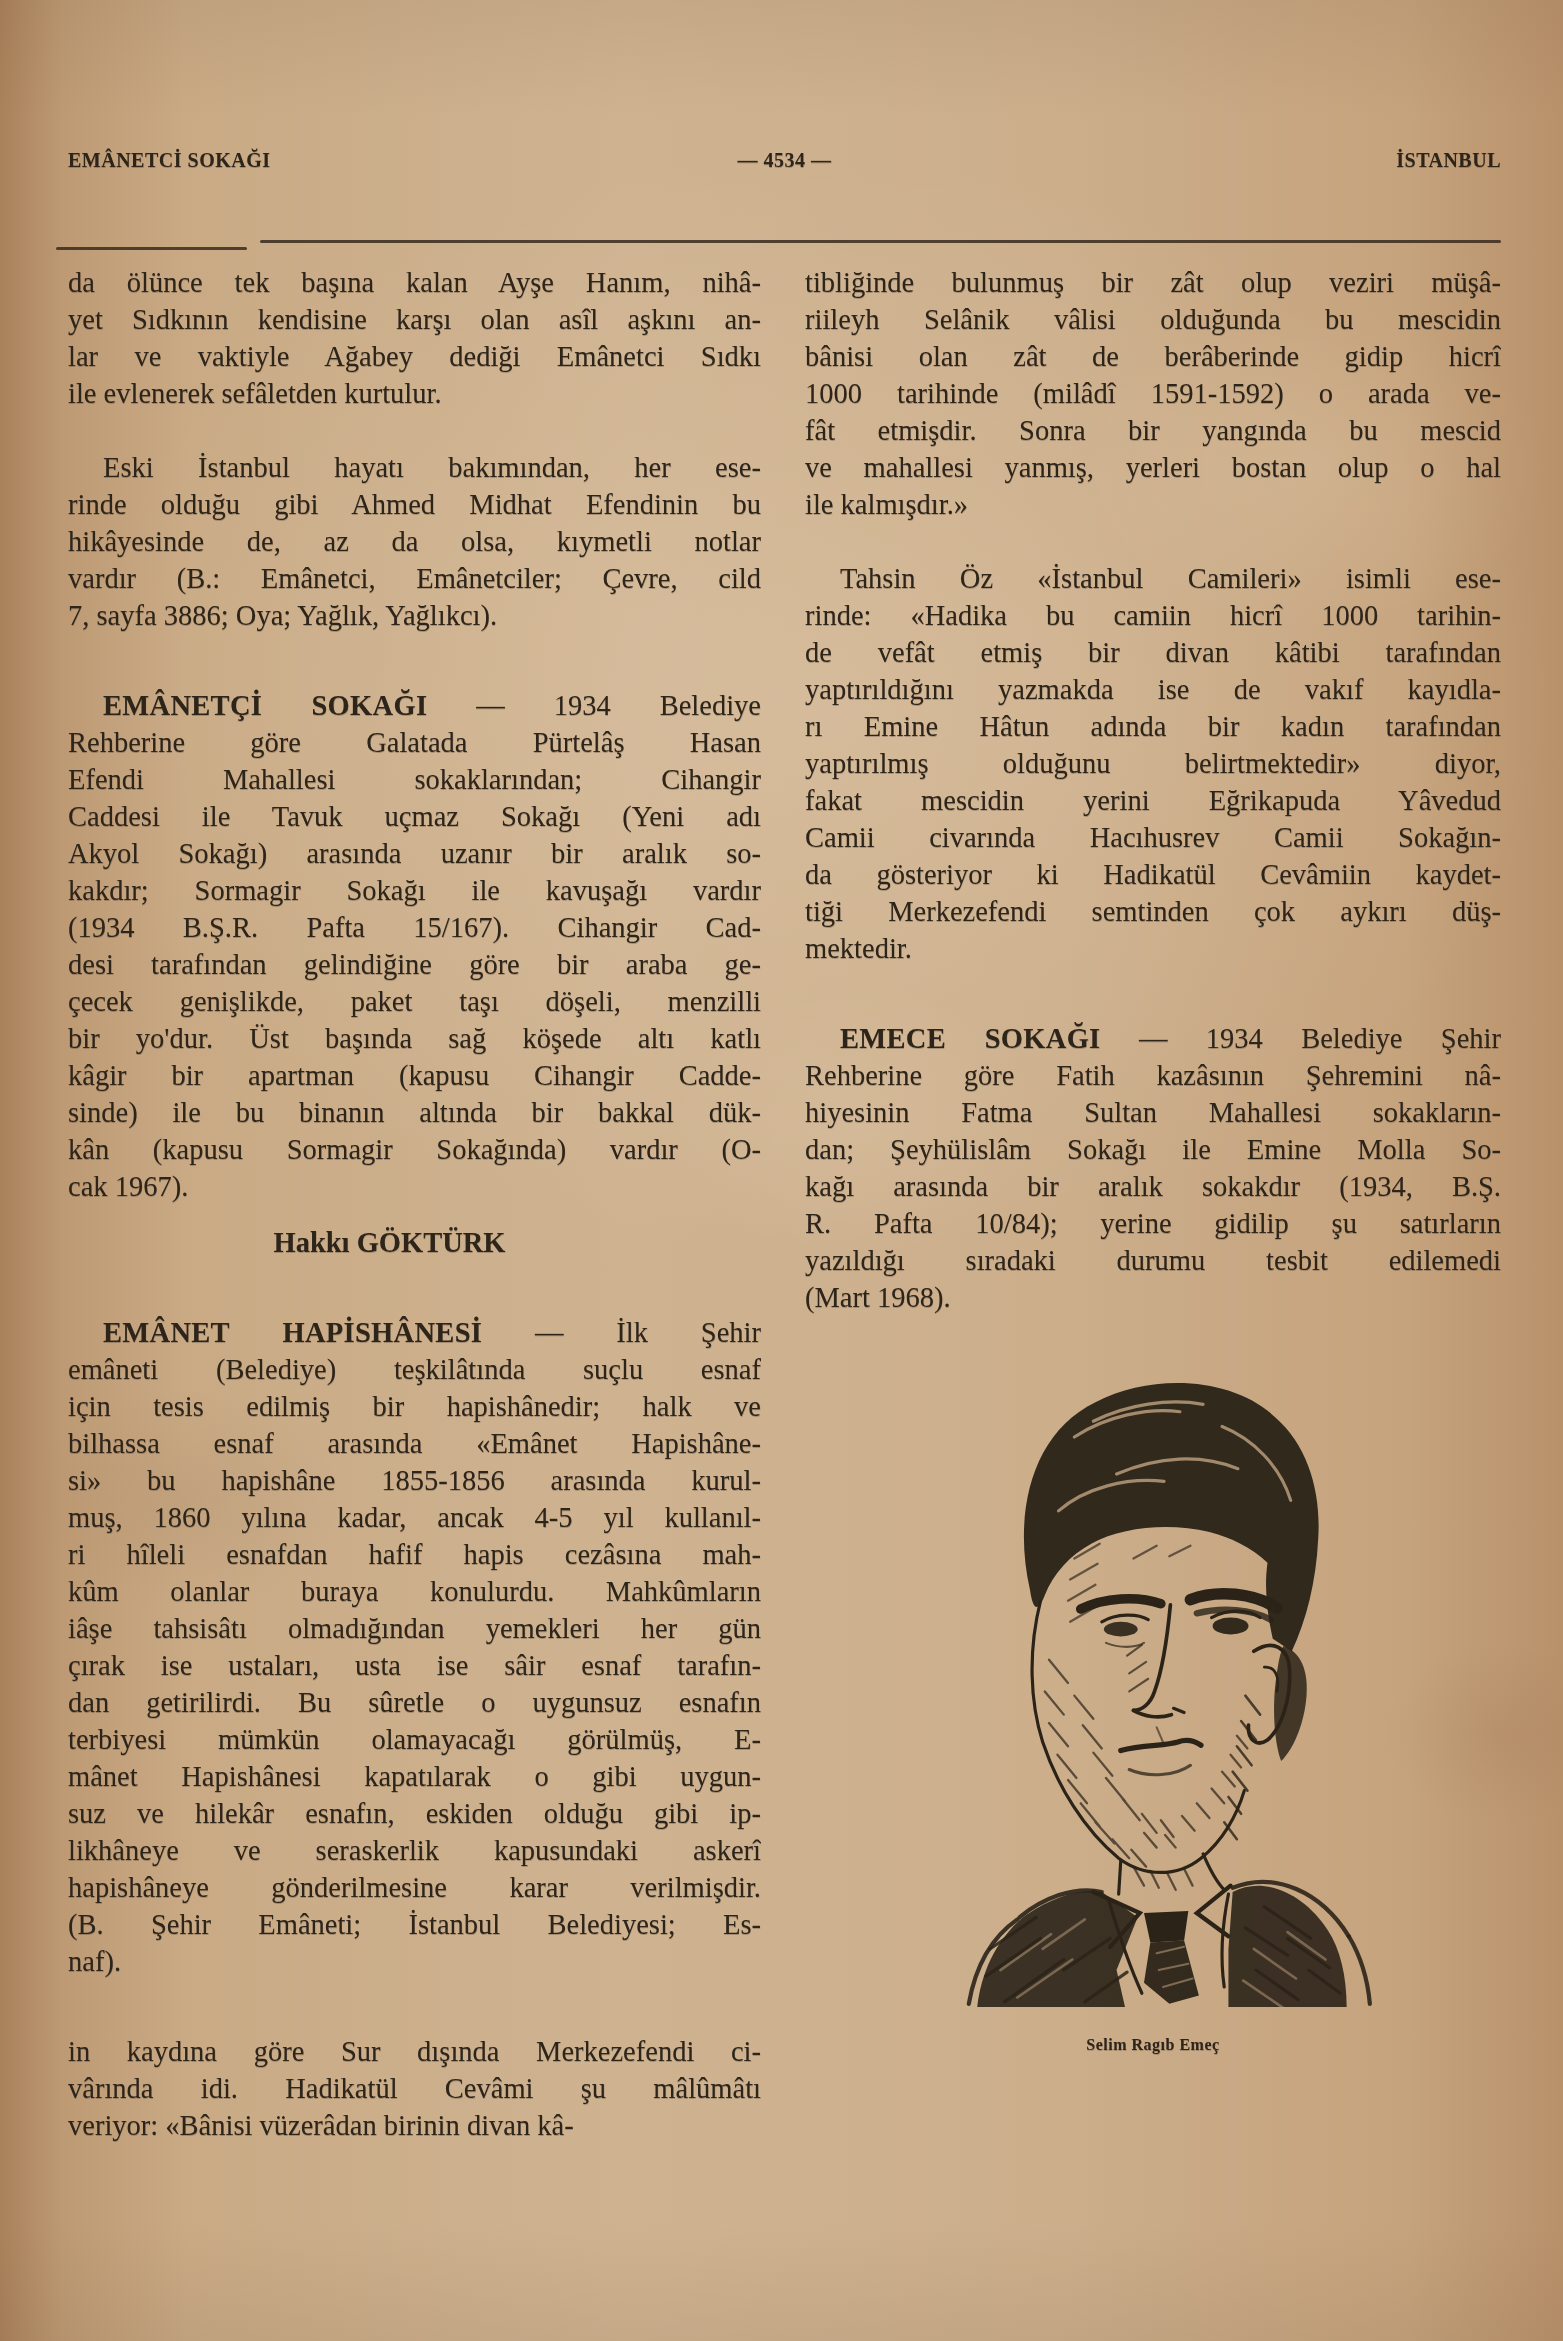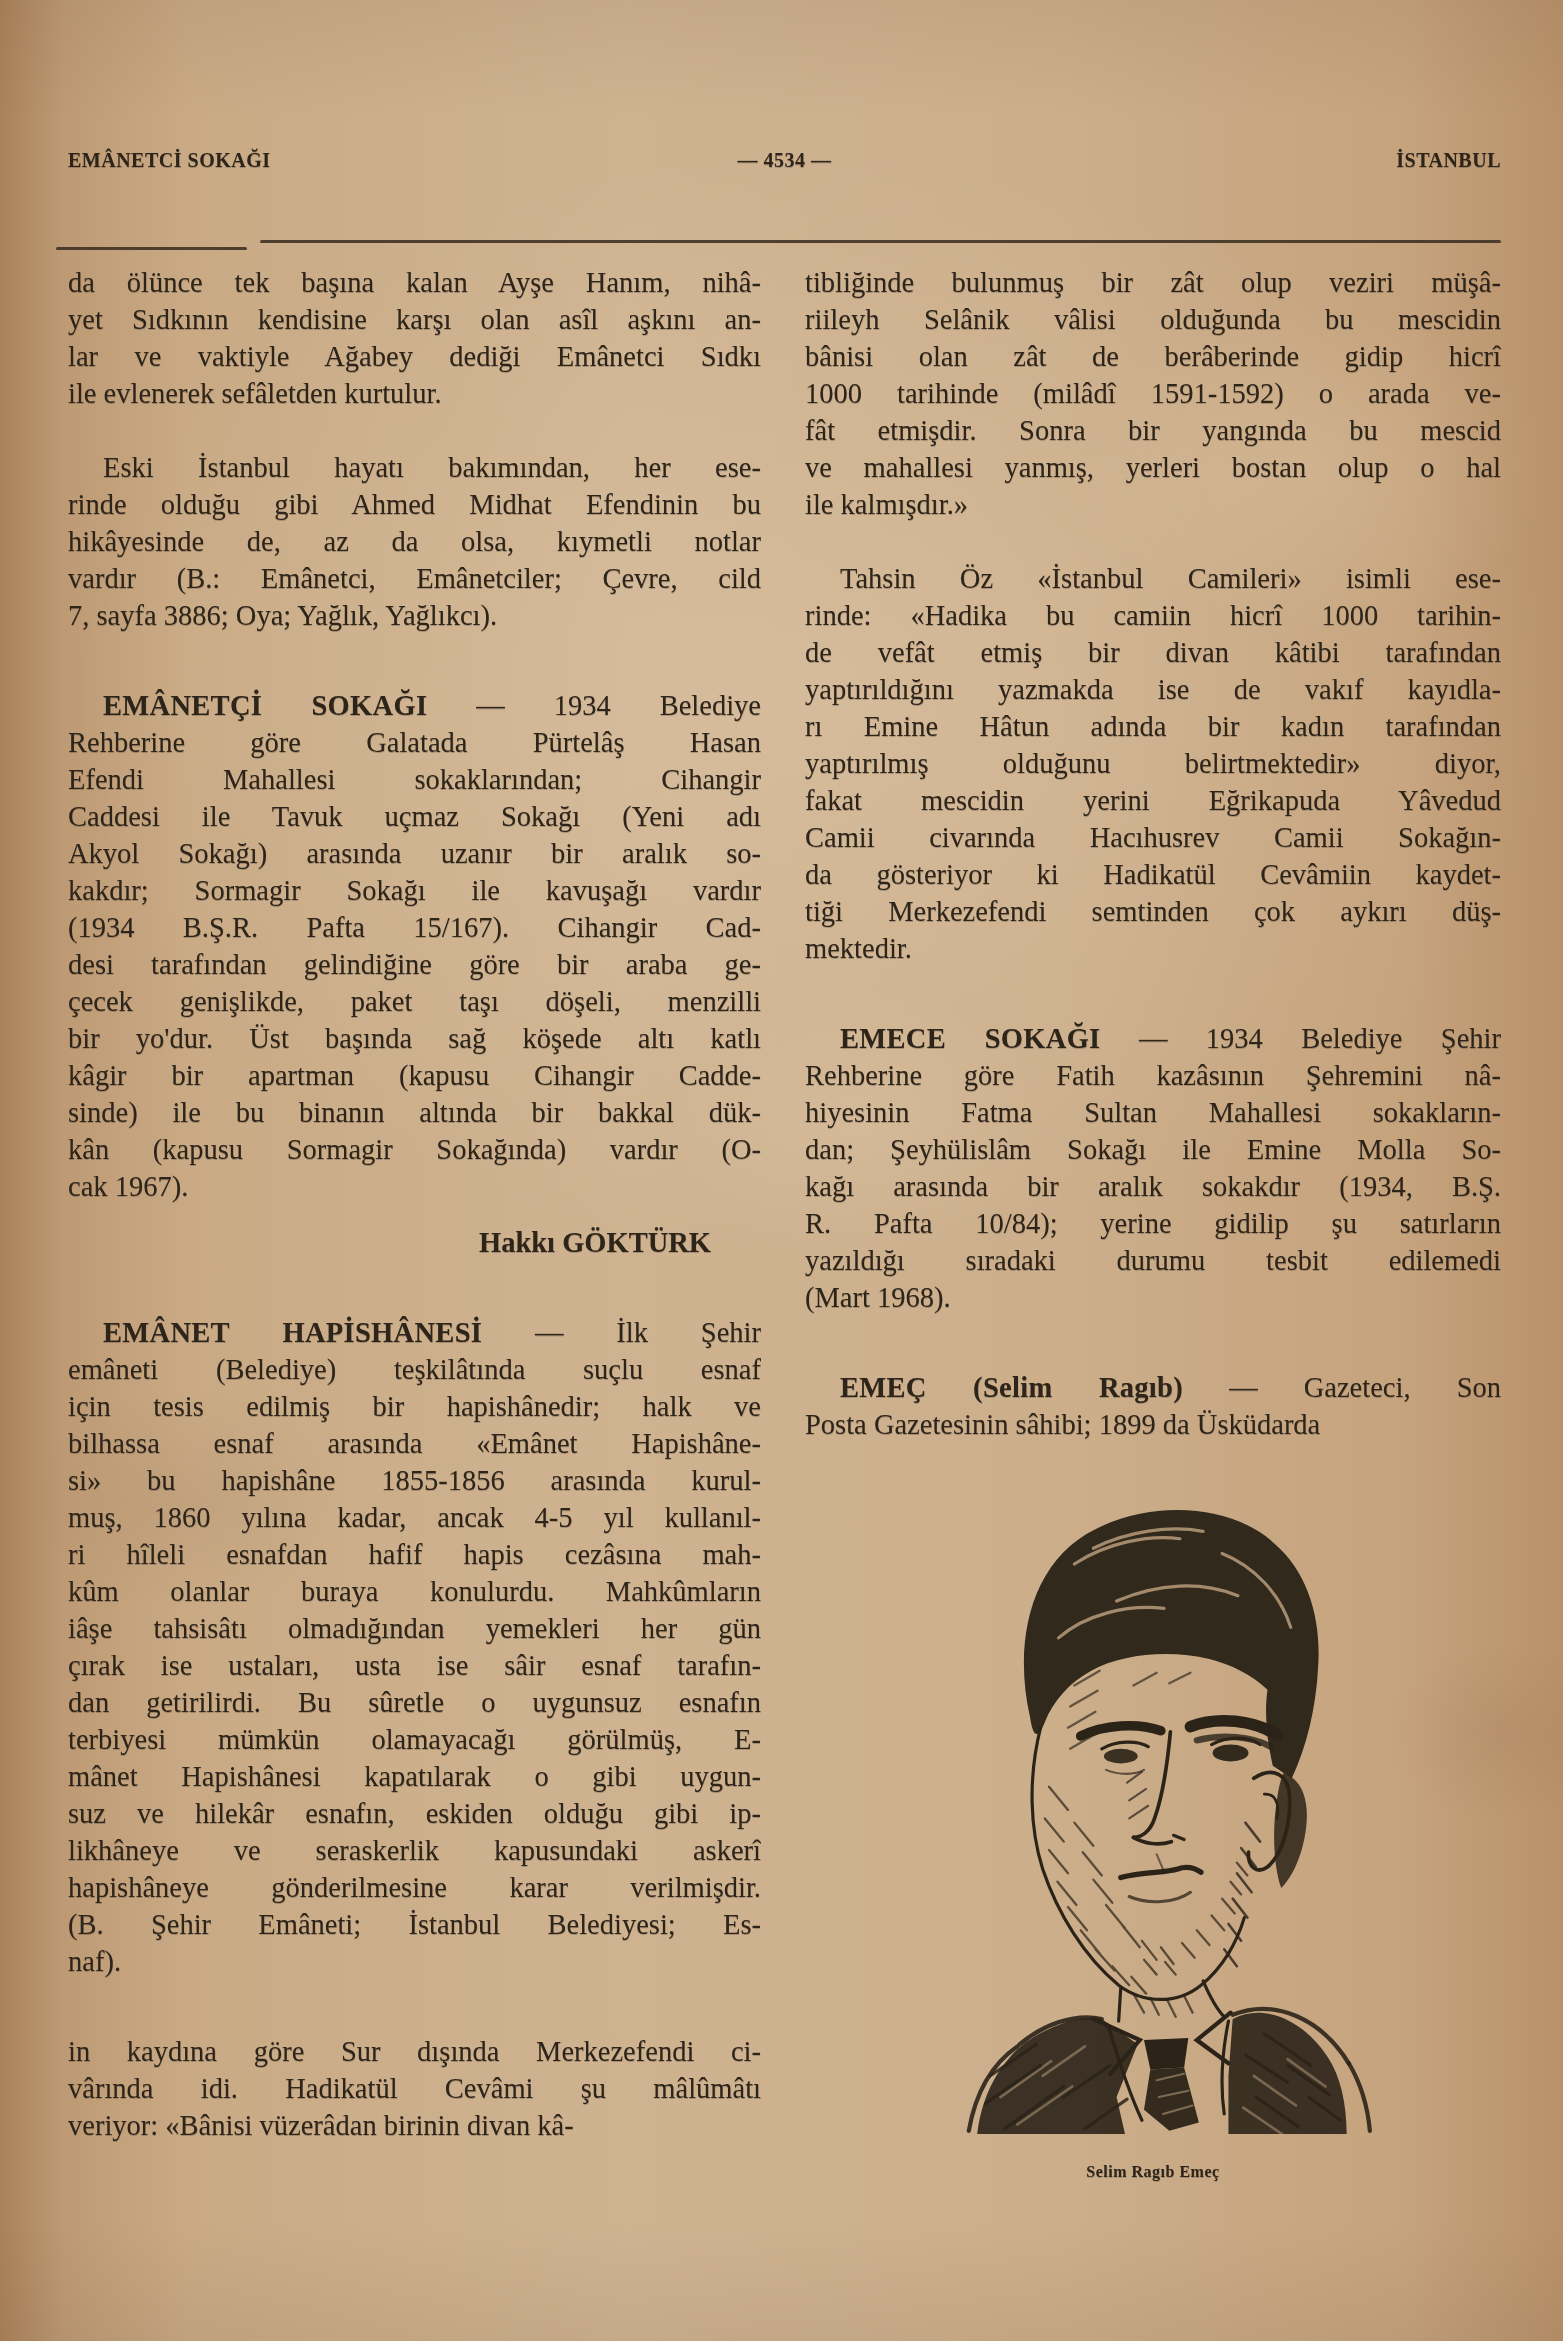--- a/index.html
+++ b/index.html
@@ -43,21 +43,21 @@
   .para.signature{margin-top:19px;}
   [data-paragraphs] > .para:first-child{margin-top:0;}
   .line{
     height:37px;line-height:37px;overflow:hidden;
     text-align:justify;
   }
   .line::after{content:"";display:inline-block;width:100%;}
   .line.last{text-align:left;}
   .line.last::after{content:none;}
   .line.indent{padding-left:35px;}
-  .para.signature .line{text-align:right;font-weight:700;padding-right:50px;}
+  .para.signature .line{text-align:center;font-weight:700;padding-right:50px;}
   .para.signature .line::after{content:none;}
   b{font-weight:700;letter-spacing:0.3px;}
   .portrait-figure{margin:63px auto 0;text-align:center;}
   .portrait-figure svg{display:block;margin:0 auto;}
   figcaption{margin-top:21px;}
   .cap1,.cap2{font-size:16px;line-height:33px;font-weight:700;letter-spacing:0.5px;}
 </style>
 </head>
 <body>
 
@@ -158,24 +158,20 @@
         <div class="para entry">
           <div class="line indent"><b>EMECE SOKAĞI</b> — 1934 Belediye Şehir</div>
           <div class="line">Rehberine göre Fatih kazâsının Şehremini nâ-</div>
           <div class="line">hiyesinin Fatma Sultan Mahallesi sokakların-</div>
           <div class="line">dan; Şeyhülislâm Sokağı ile Emine Molla So-</div>
           <div class="line">kağı arasında bir aralık sokakdır (1934, B.Ş.</div>
           <div class="line">R. Pafta 10/84); yerine gidilip şu satırların</div>
           <div class="line">yazıldığı sıradaki durumu tesbit edilemedi</div>
           <div class="line last">(Mart 1968).</div>
         </div>
-        <div class="para entry">
-          <div class="line indent"><b>EMEÇ (Selim Ragıb)</b> — Gazeteci, Son</div>
-          <div class="line last">Posta Gazetesinin sâhibi; 1899 da Üsküdarda</div>
-        </div>
       </div>
 
     <figure class="portrait-figure">
       <svg width="475" height="628" viewBox="0 0 450 595" fill="none" stroke="#2b2318" stroke-linecap="round">
 
         <g>
           <path d="M108 200 C92 130 108 52 170 22 C224 -6 300 -2 340 36 C372 64 384 108 381 152 C379 192 370 228 356 258 L338 246 C332 220 330 196 333 174 C318 160 298 150 278 145 C240 136 196 140 166 156 C146 167 130 184 122 205 C116 220 111 221 108 200 Z" fill="#2b2318" stroke="none" opacity="0.96"></path>
           <g stroke="#c9ab88" stroke-width="3" opacity="0.75">
             <path d="M150 55 C180 35 220 27 250 31"></path>
             <path d="M190 90 C230 73 270 71 305 85"></path>

